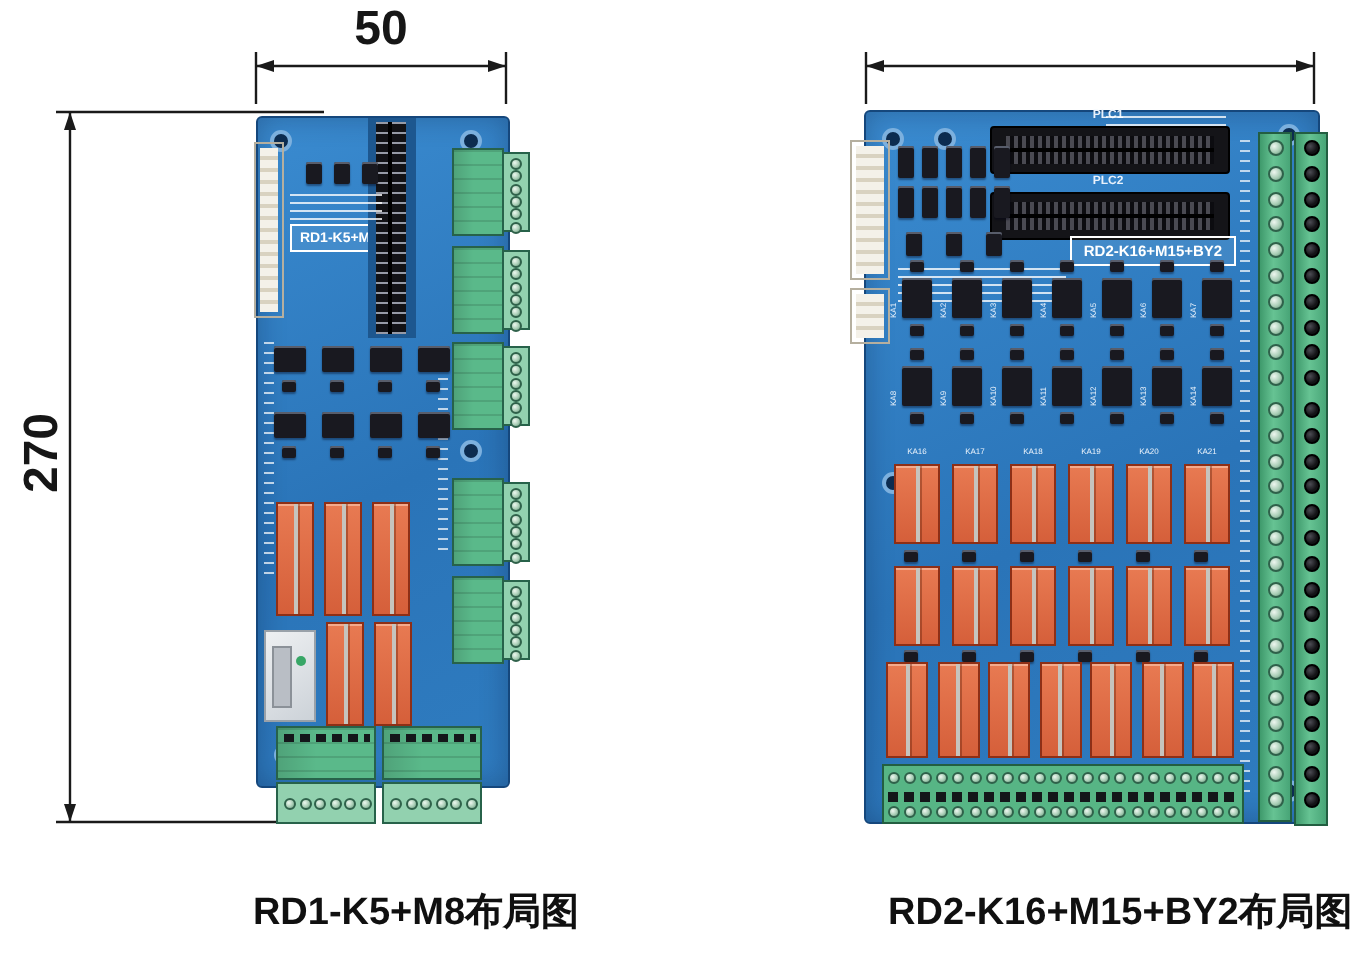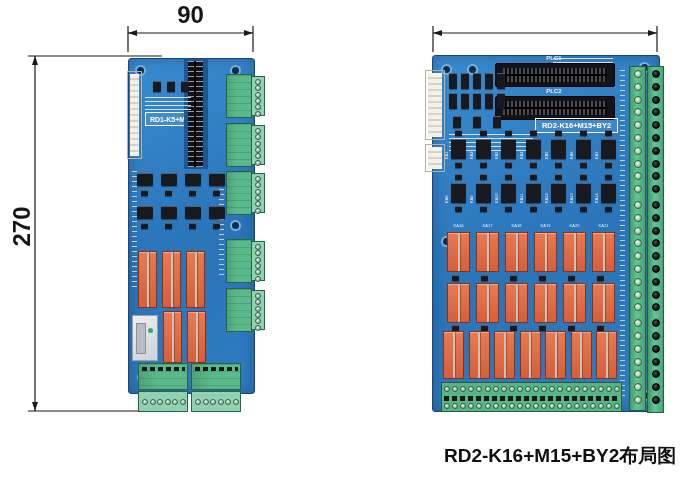--- a/index.html
+++ b/index.html
@@ -96,21 +96,21 @@
       <polygon points="35,411 32,402 38,402" stroke="none"></polygon>
 
       <line x1="433" y1="26" x2="433" y2="52"></line>
       <line x1="657" y1="26" x2="657" y2="52"></line>
       <line x1="433" y1="33" x2="657" y2="33"></line>
       <polygon points="433,33 442,30 442,36" stroke="none"></polygon>
       <polygon points="657,33 648,30 648,36" stroke="none"></polygon>
     </g>
   </svg>
 
-  <div class="dimtext" id="dim-left-w">90</div>
+  <div class="dimtext" id="dim-left-w">50</div>
   <div class="dimtext" id="dim-left-h">270</div>
 
   <div class="board" id="board-left">
     <div class="plabel" id="plabel-left">RD1-K5+M8</div>
   <div class="darkpanel" style="left: 55px; top: 0px; width: 24px; height: 110px;"></div>
       <div class="hole" style="left: 6px; top: 6px; width: 11px; height: 11px;"></div>
       <div class="hole" style="left: 101px; top: 6px; width: 11px; height: 11px;"></div>
       <div class="hole" style="left: 8px; top: 313px; width: 11px; height: 11px;"></div>
       <div class="hole" style="left: 101px; top: 161px; width: 11px; height: 11px;"></div>
       <div class="hole" style="left: 101px; top: 313px; width: 11px; height: 11px;"></div>
@@ -489,15 +489,16 @@
         <div class="screw light" style="left: 147.8px; top: 20px; width: 6px; height: 6px;"></div>
         <div class="screw light" style="left: 155.9px; top: 3px; width: 6px; height: 6px;"></div>
         <div class="screw light" style="left: 155.9px; top: 20px; width: 6px; height: 6px;"></div>
         <div class="screw light" style="left: 164px; top: 3px; width: 6px; height: 6px;"></div>
         <div class="screw light" style="left: 164px; top: 20px; width: 6px; height: 6px;"></div>
         <div class="screw light" style="left: 172.1px; top: 3px; width: 6px; height: 6px;"></div>
         <div class="screw light" style="left: 172.1px; top: 20px; width: 6px; height: 6px;"></div>
       </div>
     </div>
 
+  <div class="caption" id="caption-left">RD1-K5+M8布局图</div>
   <div class="caption" id="caption-right">RD2-K16+M15+BY2布局图</div>
 
 </div>
 
 </body></html>

